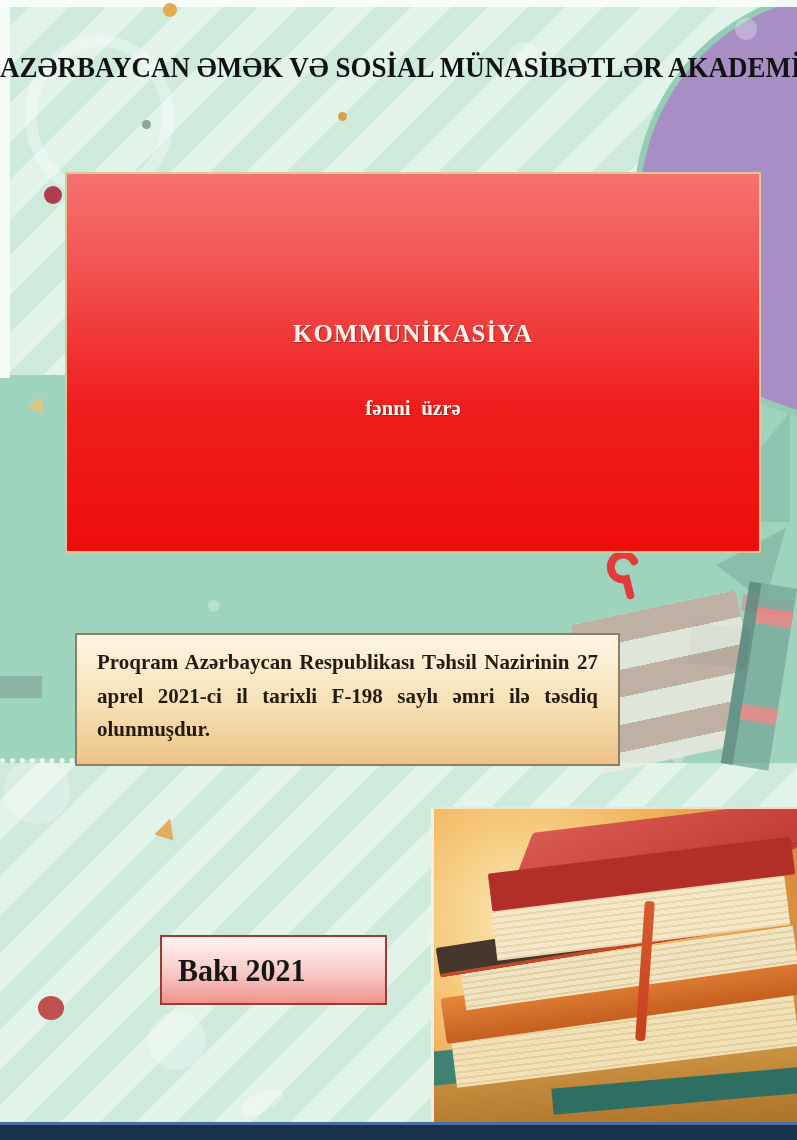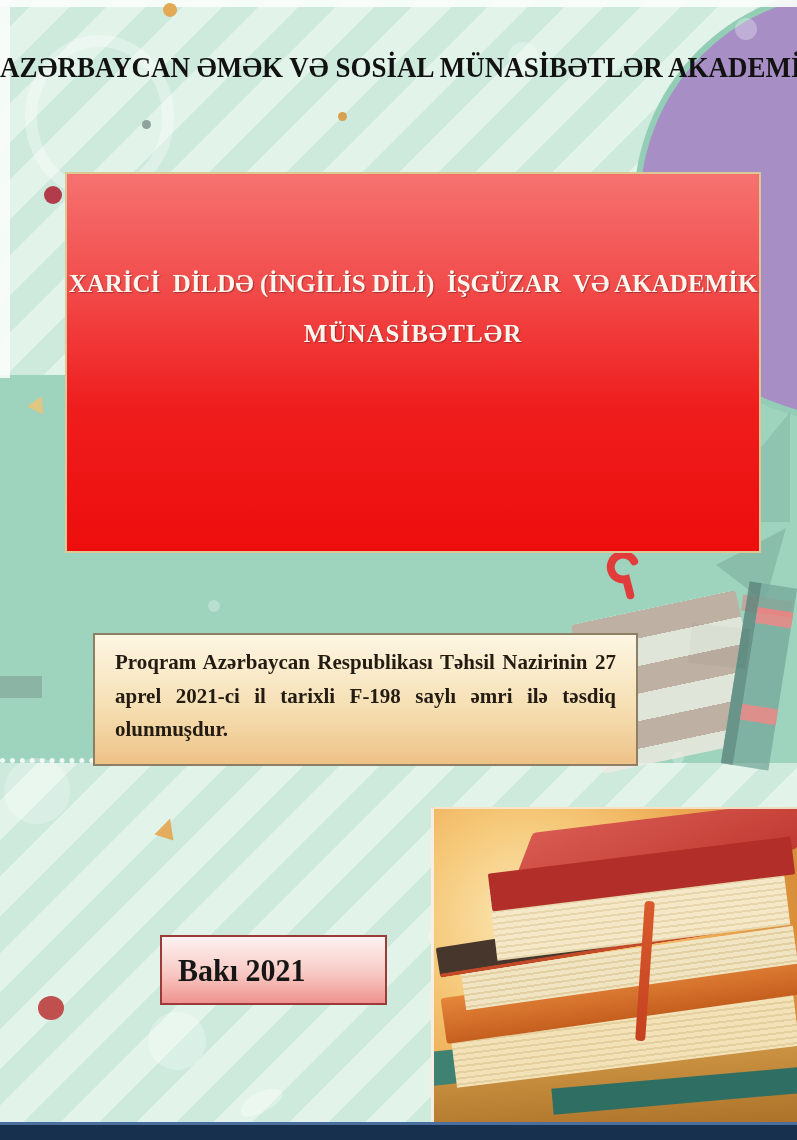--- a/index.html
+++ b/index.html
@@ -75,21 +75,21 @@
     color:#fdf6ee;text-align:center;}
   .program-box .line{position:absolute;left:0;width:100%;white-space:pre-wrap;
     text-shadow:1px 1px 1px rgba(110,25,25,.55);font-weight:bold;}
   .rb-audience{top:16px;font-size:21px;}
   .rb-title1{top:96px;font-size:25px;}
   .rb-title2{top:146px;font-size:25px;letter-spacing:1px;}
   .rb-subject{top:222px;font-size:21px;}
   .rb-doctype{top:292px;font-size:29px;letter-spacing:1px;}
 
   
-  .approval-box{left:93px;top:633px;width:545px;height:133px;box-sizing:border-box;
+  .approval-box{left:75px;top:633px;width:545px;height:133px;box-sizing:border-box;
     border:2px solid #8d7f66;background:linear-gradient(180deg,#fdf6e3 0%,#f6e0b4 55%,#eec287 100%);
     padding:11px 20px 0 20px;}
   .approval-text{font-size:21px;font-weight:bold;color:#241c12;line-height:1.6;
     text-align:justify;margin:0;}
 
   
   .imprint-box{left:160px;top:935px;width:227px;height:70px;box-sizing:border-box;
     border:2px solid #9c3a3a;background:linear-gradient(180deg,#fdf3f2 0%,#f8c9c4 55%,#f0938f 100%);
     display:flex;align-items:center;}
   .imprint-text{font-size:30px;font-weight:bold;color:#161616;padding-left:16px;
@@ -162,22 +162,22 @@
     <div class="ill-band b"></div>
   </div>
 </div>
 <svg class="abs squiggle" viewBox="0 0 40 46">
   <path d="M29 11 a11 11 0 1 0 -3 17 l7 13" fill="none" stroke="#e23b3b" stroke-width="7" stroke-linecap="round"></path>
 </svg>
 
 <div class="abs academy-title">AZƏRBAYCAN ƏMƏK VƏ SOSİAL MÜNASİBƏTLƏR AKADEMİYASI</div>
 
 <div class="abs program-box">
-  <div class="line rb-title1">XARİCİ  DİLDƏ (İNGİLİS DİLİ)  İŞGÜZAR  VƏ AKADEMİK</div>
-  <div class="line rb-title2">MÜNASİBƏTLƏR</div>
+  <div class="line rb-title2">KOMMUNİKASİYA</div>
+  <div class="line rb-subject">fənni  üzrə</div>
 </div>
 
 <div class="abs approval-box">
   <p class="approval-text">Proqram Azərbaycan Respublikası Təhsil Nazirinin 27 aprel 2021-ci il tarixli F-198 saylı əmri ilə təsdiq olunmuşdur.</p>
 </div>
 
 <div class="abs imprint-box">
   <span class="imprint-text">Bakı 2021</span>
 </div>
 

